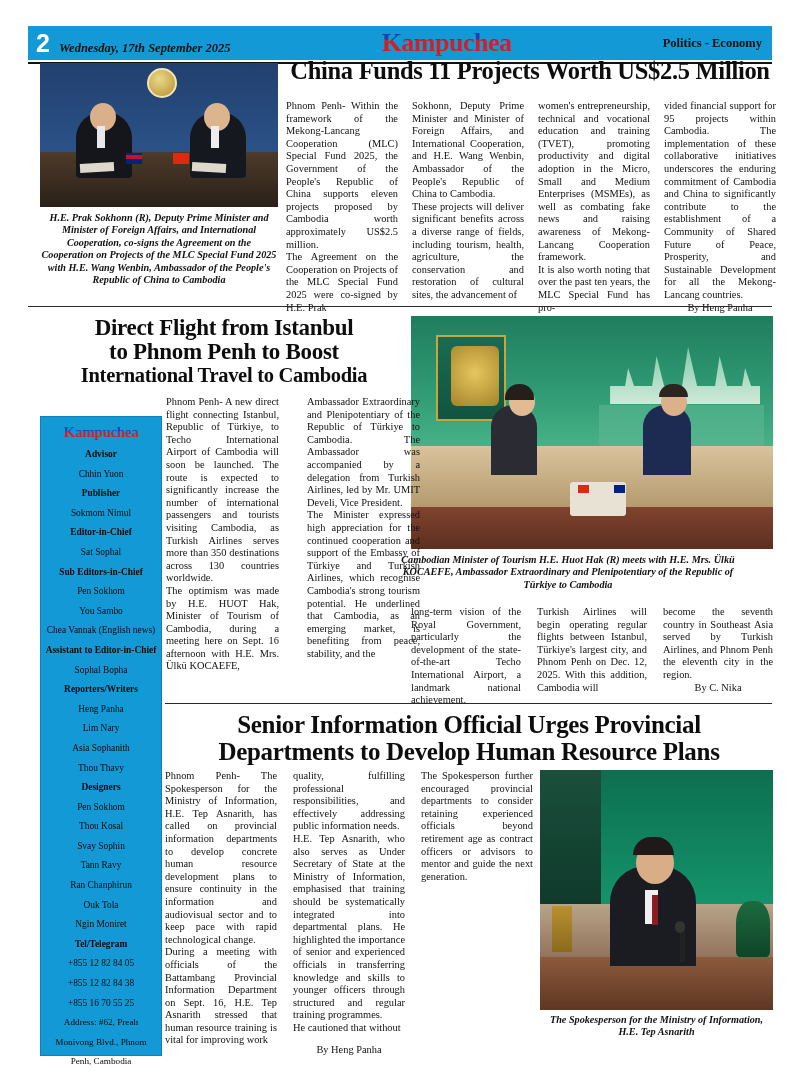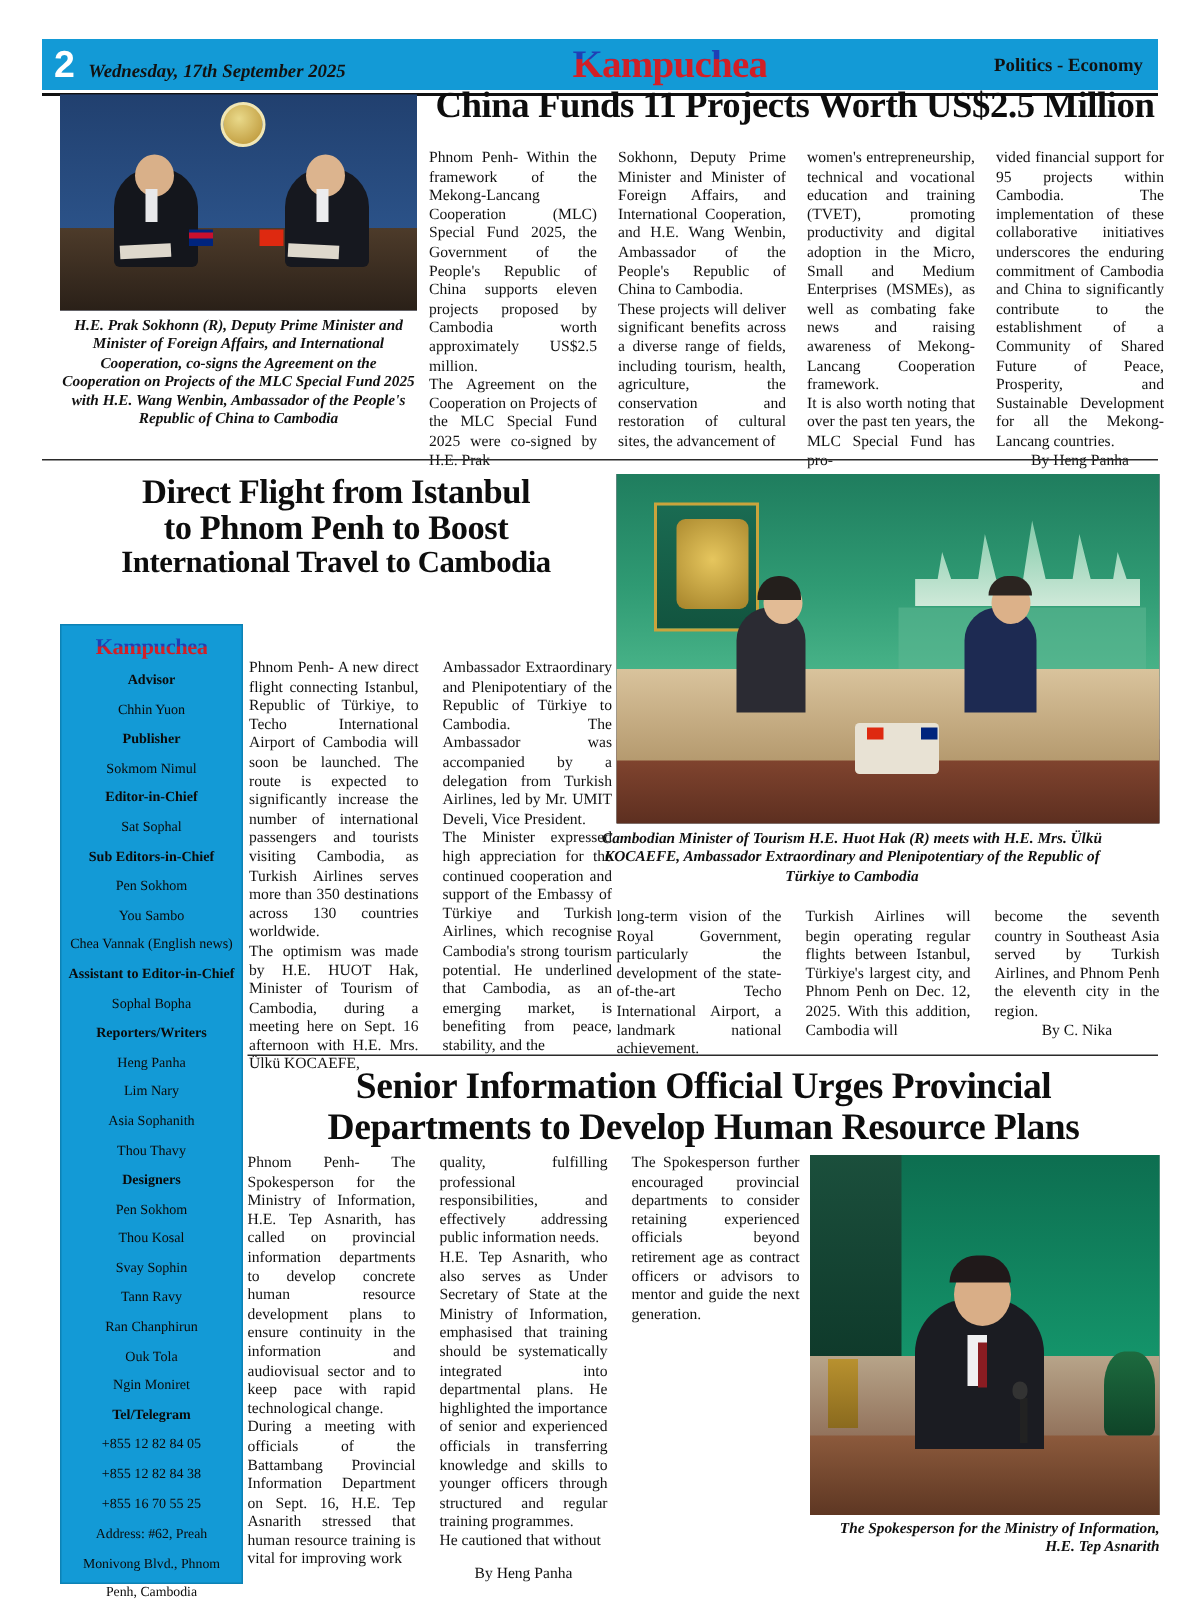--- a/index.html
+++ b/index.html
@@ -200,25 +200,25 @@
     white-space: nowrap;
   }
   .sb-addr {
     font-size: 9.2px;
     color: #0a0a0a;
     line-height: 19.6px;
     padding: 0 3px;
   }
   .a2-cols {
     position: absolute;
-    left: 166px; top: 440px;
+    left: 166px; top: 396px;
     width: 242px;
     display: grid;
     grid-template-columns: 113px 113px;
-    column-gap: 16px;
+    column-gap: 28px;
   }
   .a2-cols2 {
     position: absolute;
     left: 411px; top: 606px;
     width: 362px;
     display: grid;
     grid-template-columns: repeat(3, 110px);
     column-gap: 16px;
   }
 
@@ -242,21 +242,20 @@
     position: absolute;
     left: 540px; top: 770px;
     width: 233px; height: 240px;
     overflow: hidden;
     background: #0c3a2c;
   }
   .a3-caption {
     position: absolute;
     left: 540px; top: 1014px;
     width: 233px;
-    text-align: right;
   }
 
   
   .ph { position: absolute; }
   .photo1 { width: 100%; height: 100%; position: relative;
     background: linear-gradient(180deg,#27406b 0%, #2e4b78 38%, #6d5a44 62%, #3a2d22 100%); }
   .photo2 { width: 100%; height: 100%; position: relative;
     background: linear-gradient(180deg,#2b6f57 0%, #4e9b74 26%, #caa97c 58%, #8e5a3a 100%); }
   .photo3 { width: 100%; height: 100%; position: relative;
     background: linear-gradient(180deg,#0f7a59 0%, #169268 40%, #c8b49a 62%, #7d3b2a 100%); }

